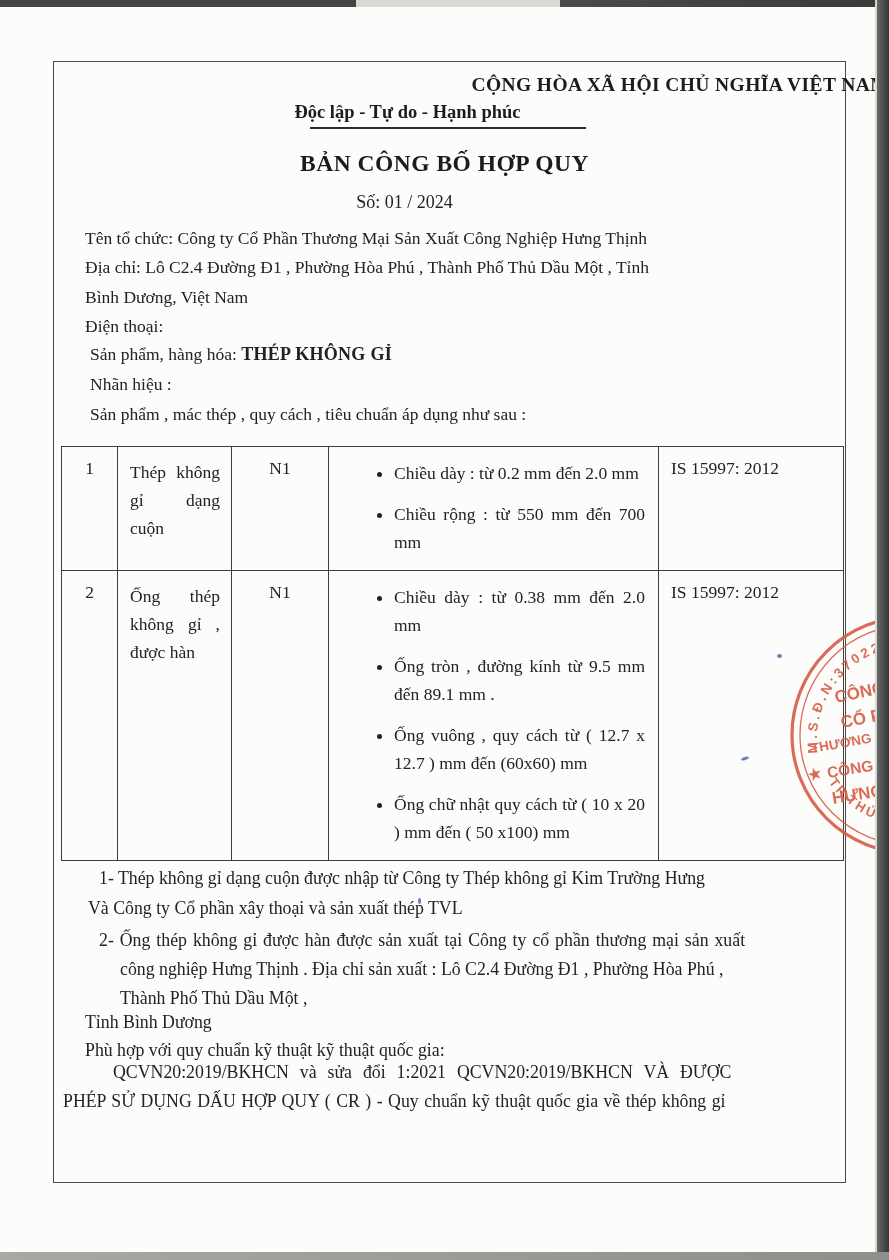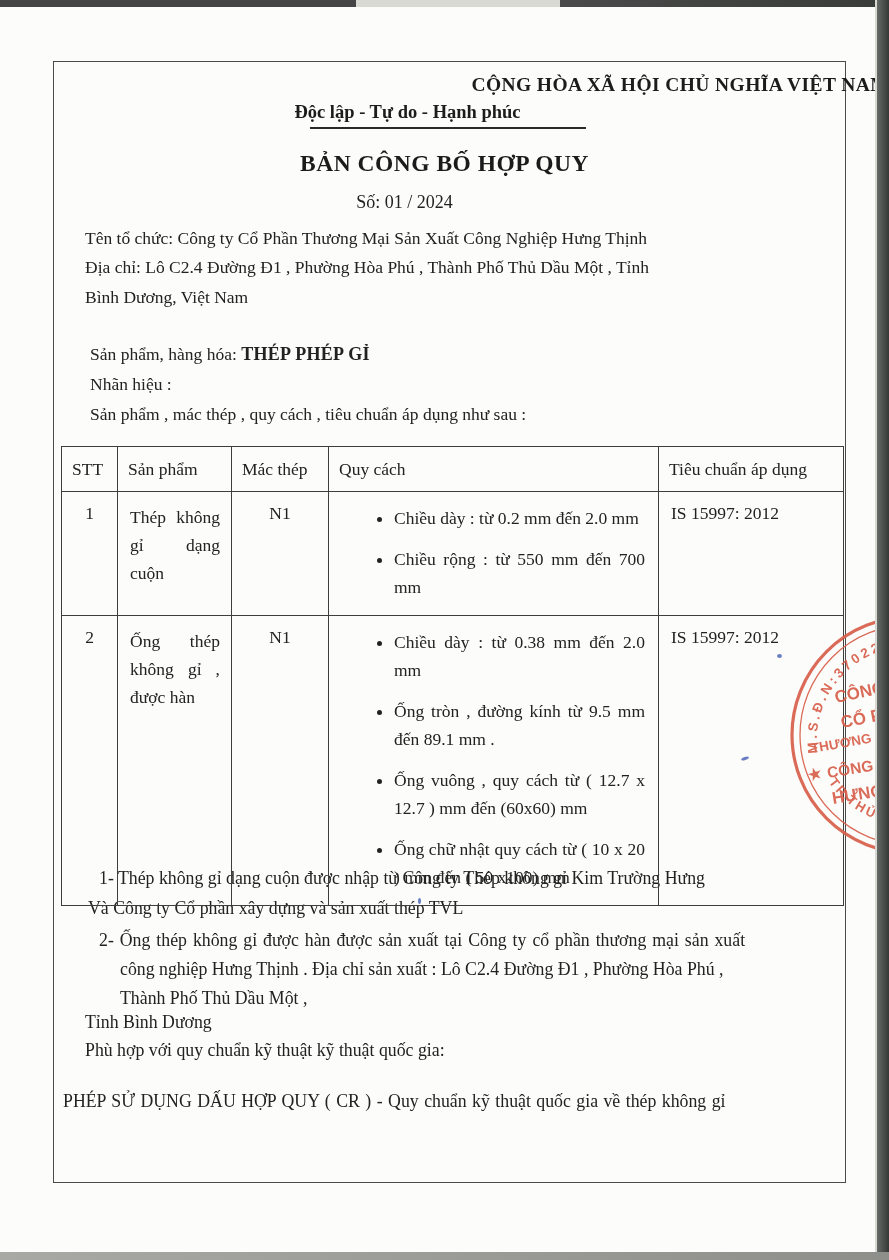--- a/index.html
+++ b/index.html
@@ -91,41 +91,35 @@
 
   <div class="abs national-title">CỘNG HÒA XÃ HỘI CHỦ NGHĨA VIỆT NAM</div>
   <div class="abs motto">Độc lập - Tự do - Hạnh phúc</div>
   <div class="abs motto-underline"></div>
   <div class="abs doc-title">BẢN CÔNG BỐ HỢP QUY</div>
   <div class="abs doc-number">Số: 01 / 2024</div>
 
   <div class="abs info-line i0">Tên tổ chức: Công ty Cổ Phần Thương Mại Sản Xuất Công Nghiệp Hưng Thịnh</div>
   <div class="abs info-line i1">Địa chỉ: Lô C2.4 Đường Đ1 , Phường Hòa Phú , Thành Phố Thủ Dầu Một , Tỉnh</div>
   <div class="abs info-line i2">Bình Dương, Việt Nam</div>
+  <div class="abs info-line i3">Điện thoại:</div>
 
-  <div class="abs product-line"><span>Sản phẩm, hàng hóa: </span><b>THÉP PHÉP GỈ</b></div>
+  <div class="abs product-line"><span>Sản phẩm, hàng hóa: </span><b>THÉP KHÔNG GỈ</b></div>
   <div class="abs brand-line">Nhãn hiệu :</div>
   <div class="abs table-intro">Sản phẩm , mác thép , quy cách , tiêu chuẩn áp dụng như sau :</div>
 
   <table class="spec">
     <colgroup>
       <col style="width:56px">
         <col style="width:114px">
         <col style="width:97px">
         <col style="width:330px">
         <col style="width:185px">
     </colgroup>
     <tbody>
-        <tr>
-      <th class="c-stt">STT</th>
-      <th>Sản phẩm</th>
-      <th>Mác thép</th>
-      <th>Quy cách</th>
-      <th>Tiêu chuẩn áp dụng</th>
-    </tr>
     <tr class="r1">
       <td class="c-stt">1</td>
       <td class="c-prod">Thép không gỉ dạng cuộn</td>
       <td class="c-grade">N1</td>
       <td>
         <ul class="specs">
           <li>Chiều dày : từ 0.2 mm đến 2.0 mm</li>
           <li>Chiều rộng : từ 550 mm đến 700 mm</li>
         </ul>
       </td>
@@ -142,26 +136,27 @@
           <li>Ống vuông , quy cách từ ( 12.7 x 12.7 ) mm đến (60x60) mm</li>
           <li>Ống chữ nhật quy cách từ ( 10 x 20 ) mm đến ( 50 x100) mm</li>
         </ul>
       </td>
       <td class="c-std">IS 15997: 2012</td>
     </tr>
   </tbody>
     </table>
 
   <div class="abs note n0">1- Thép không gỉ dạng cuộn được nhập từ Công ty Thép không gỉ Kim Trường Hưng</div>
-  <div class="abs note n1">Và Công ty Cổ phần xây dựng và sản xuất thép TVL</div>
+  <div class="abs note n1">Và Công ty Cổ phần xây thoại và sản xuất thép TVL</div>
   <div class="abs note n3">công nghiệp Hưng Thịnh . Địa chỉ sản xuất : Lô C2.4 Đường Đ1 , Phường Hòa Phú ,</div>
   <div class="abs note n4">Thành Phố Thủ Dầu Một ,</div>
   <div class="abs note n2" id="note2-first">2- Ống thép không gỉ được hàn được sản xuất tại Công ty cổ phần thương mại sản xuất</div>
   <div class="abs note n5">Tỉnh Bình Dương</div>
   <div class="abs note n6">Phù hợp với quy chuẩn kỹ thuật kỹ thuật quốc gia:</div>
+  <div class="abs note n7">QCVN20:2019/BKHCN và sửa đổi 1:2021 QCVN20:2019/BKHCN VÀ ĐƯỢC</div>
   <div class="abs note n8">PHÉP SỬ DỤNG DẤU HỢP QUY ( CR ) -  Quy chuẩn kỹ thuật quốc gia về thép không gỉ</div>
 
   <div class="abs speck sp0"></div>
   <div class="abs speck sp1"></div>
   <div class="abs speck sp2"></div>
 
   <svg class="abs stamp" viewBox="0 0 300 310" width="300" height="310">
     <circle cx="140" cy="150" r="118" stroke-width="3.2"></circle>
     <circle cx="140" cy="150" r="110" stroke-width="1.3"></circle>
     <defs>

